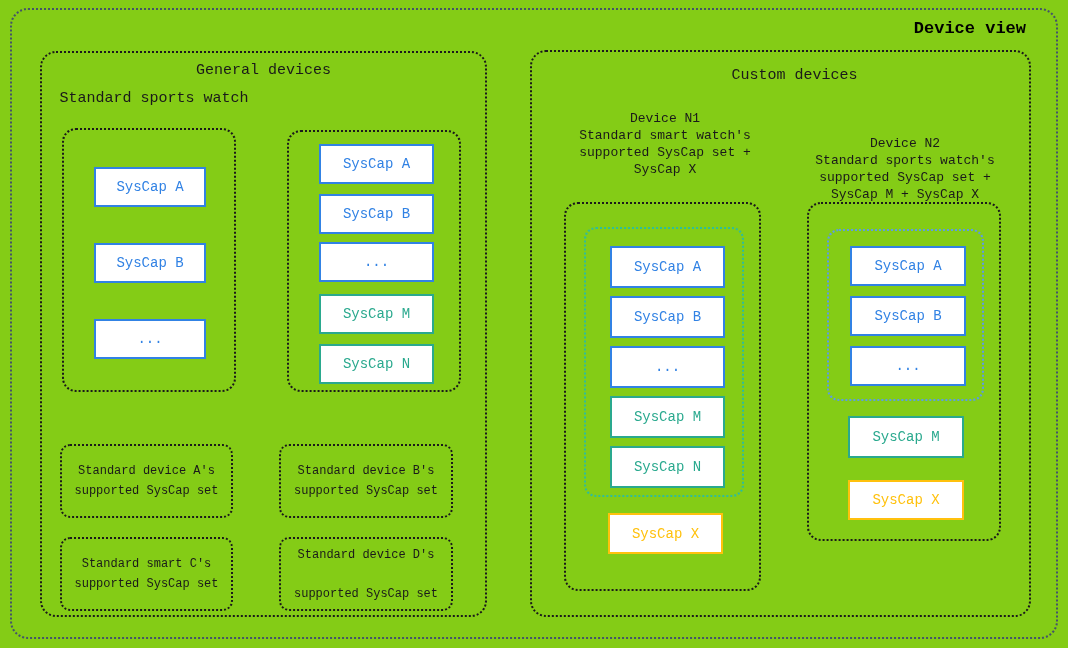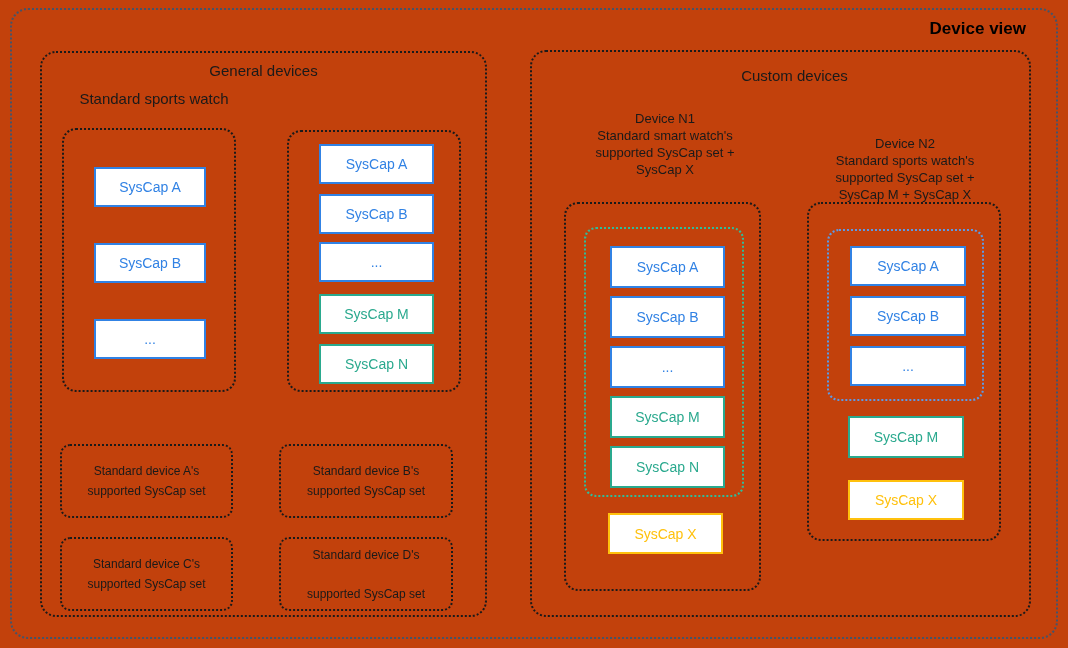--- a/index.html
+++ b/index.html
@@ -1,22 +1,22 @@
 <!DOCTYPE html>
 <html><head>
 <meta charset="utf-8">
 <style>
   * { box-sizing: border-box; margin: 0; padding: 0; }
   html, body { background: #ffffff; }
   .canvas {
     position: relative;
     width: 1068px;
     height: 648px;
-    background: #c2410c;
-    font-family: Liberation Sans, sans-serif;
+    background: #84cc16;
+    font-family: Liberation Mono, monospace;
     color: #1a1a1a;
     overflow: hidden;
   }
   .outer {
     position: absolute;
     left: 10px; top: 8px;
     width: 1048px; height: 631px;
     border: 2px dotted #44546a;
     border-radius: 18px;
   }
@@ -160,21 +160,21 @@
 
       <div class="note note-a">
         <div>Standard device A's</div>
         <div>supported SysCap set</div>
       </div>
       <div class="note note-b">
         <div>Standard device B's</div>
         <div>supported SysCap set</div>
       </div>
       <div class="note note-c">
-        <div>Standard device C's</div>
+        <div>Standard smart C's</div>
         <div>supported SysCap set</div>
       </div>
       <div class="note note-d">
         <div>Standard device D's</div>
         <div>supported SysCap set</div>
       </div>
     </div>
 
     <div class="section sec-custom">
       <div class="sec-label">Custom devices</div>

